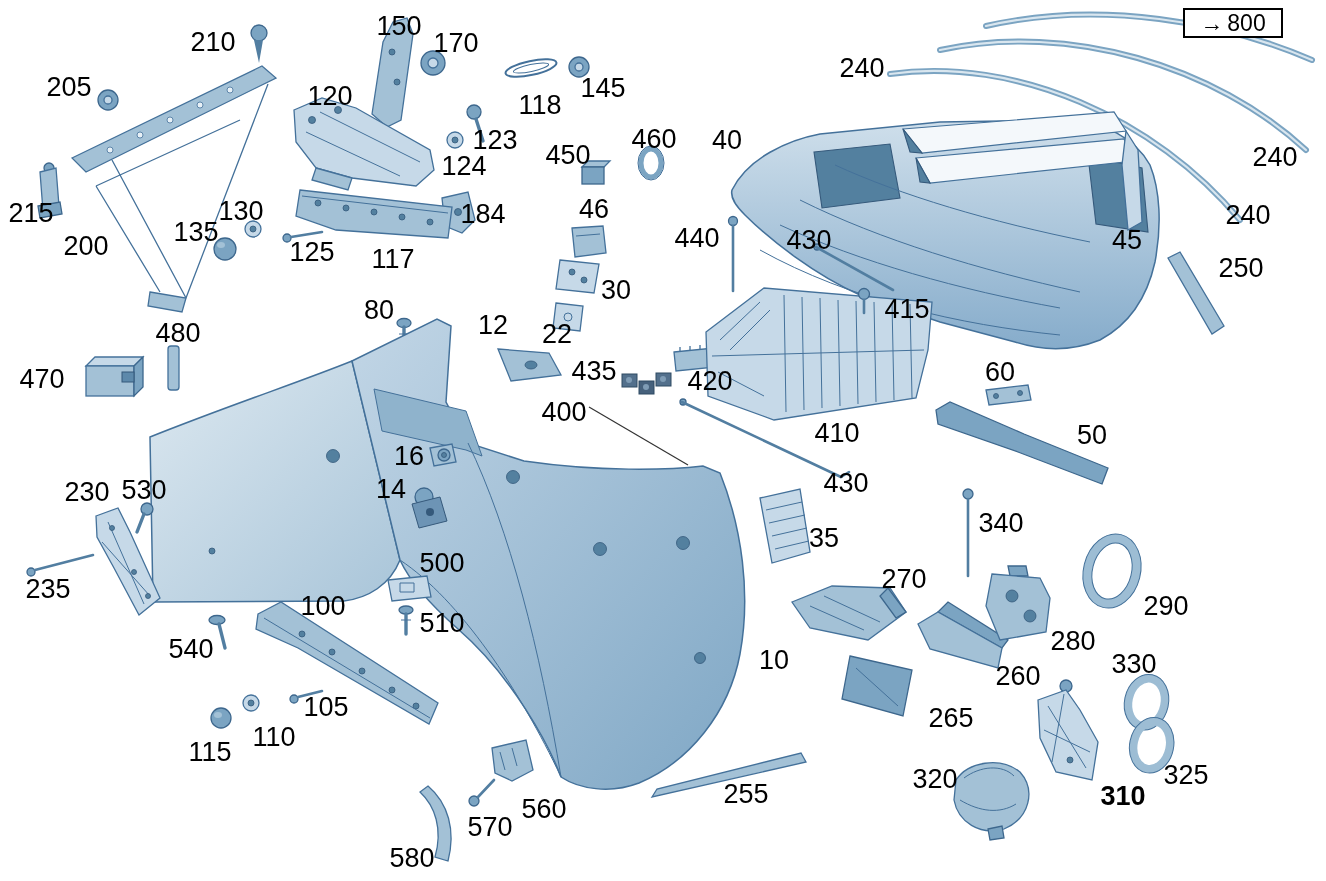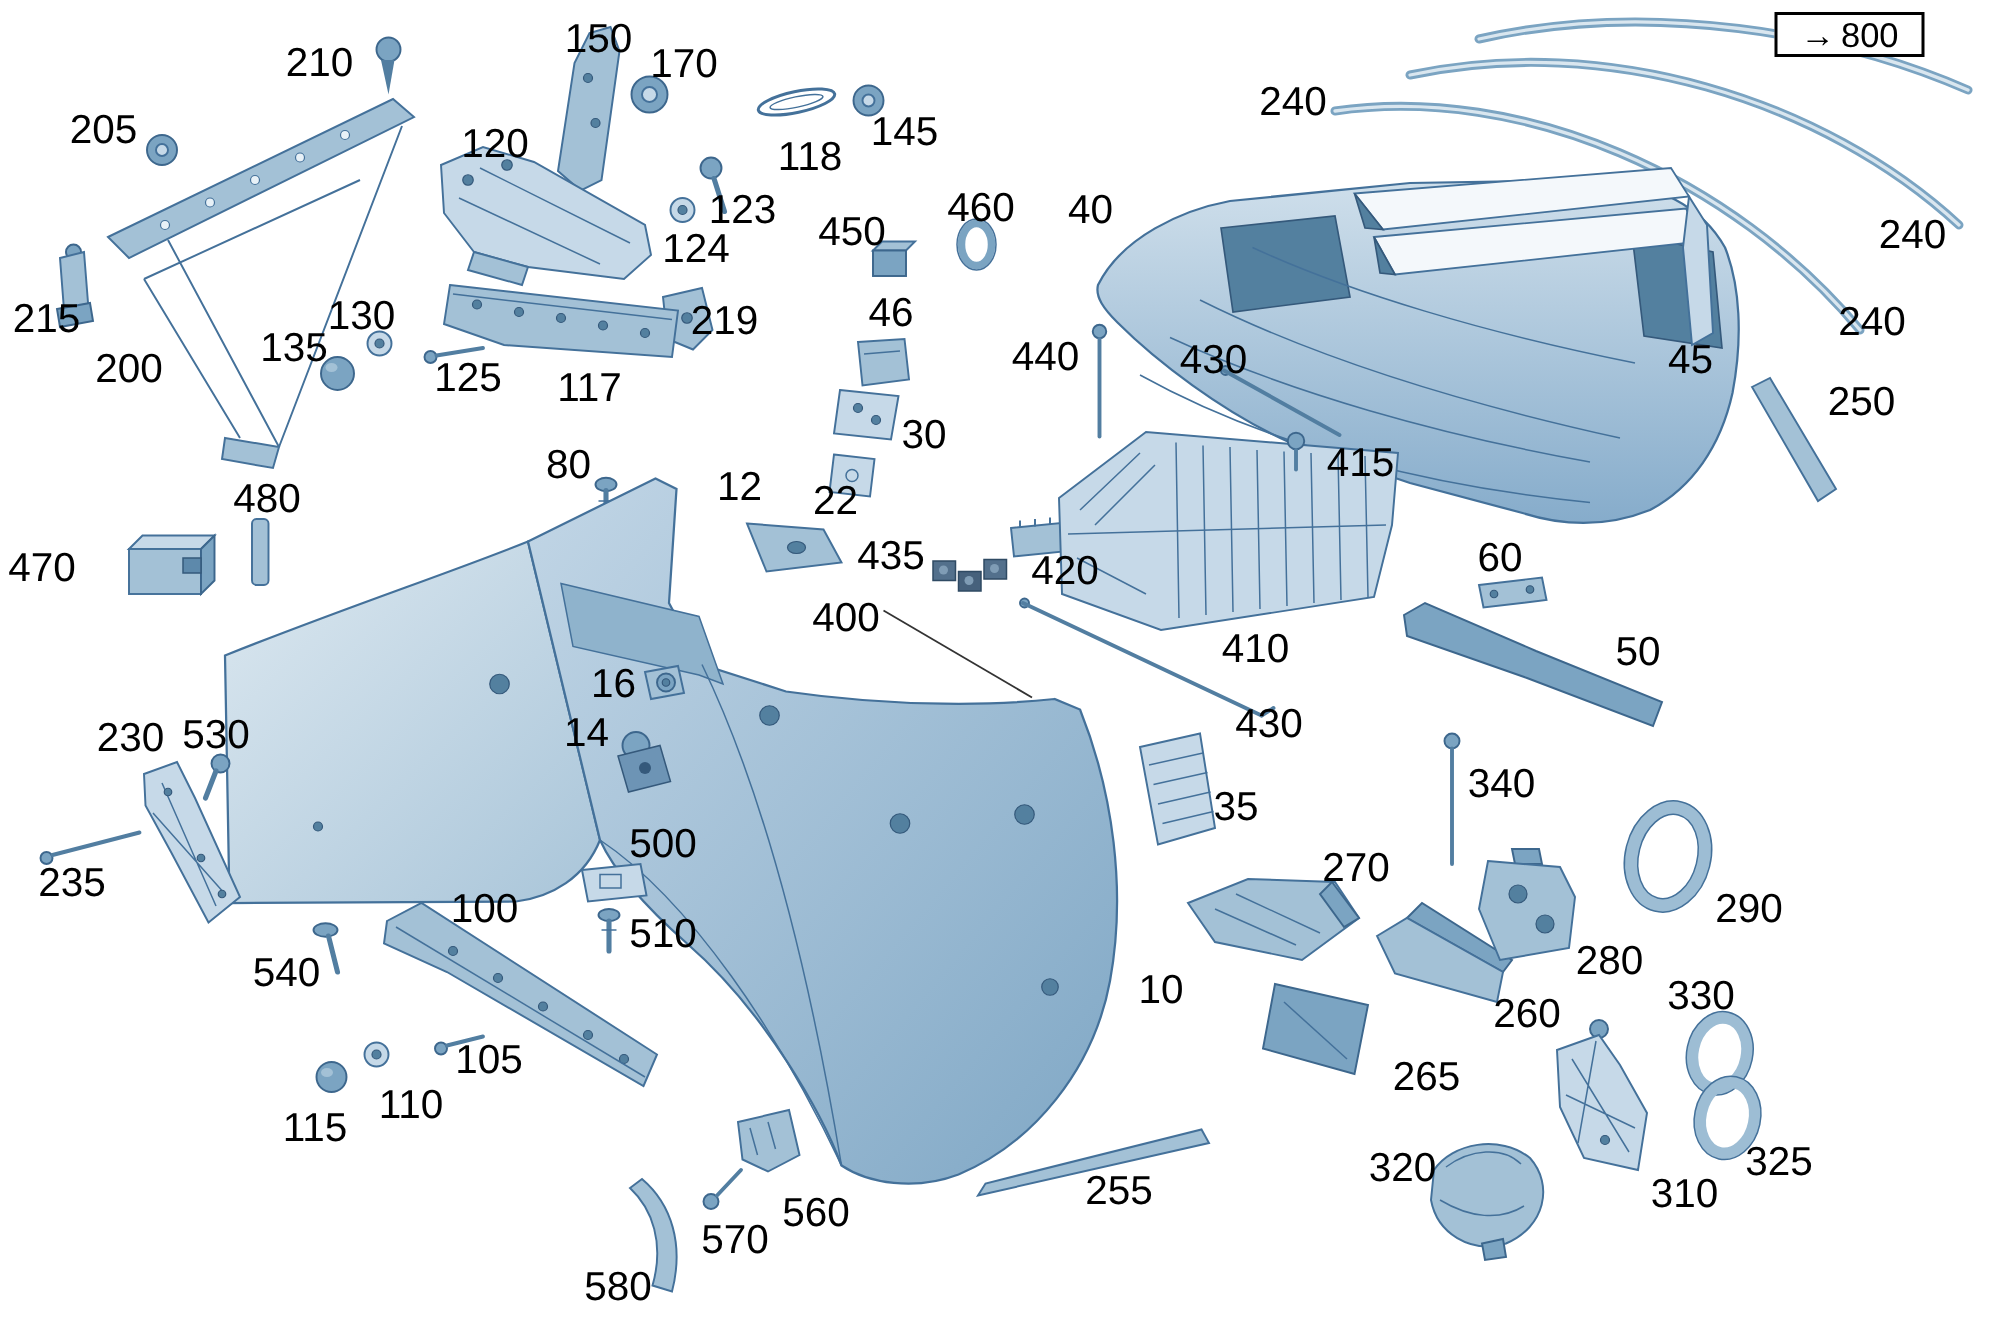--- a/index.html
+++ b/index.html
@@ -429,33 +429,33 @@
       <div class="part-label" style="left: 727px; top: 140px;">40</div>
       <div class="part-label" style="left: 862px; top: 68px;">240</div>
       <div class="part-label" style="left: 1275px; top: 157px;">240</div>
       <div class="part-label" style="left: 1248px; top: 215px;">240</div>
       <div class="part-label" style="left: 31px; top: 213px;">215</div>
       <div class="part-label" style="left: 86px; top: 246px;">200</div>
       <div class="part-label" style="left: 196px; top: 232px;">135</div>
       <div class="part-label" style="left: 241px; top: 211px;">130</div>
       <div class="part-label" style="left: 312px; top: 252px;">125</div>
       <div class="part-label" style="left: 393px; top: 259px;">117</div>
-      <div class="part-label" style="left: 483px; top: 214px;">219</div>
+      <div class="part-label" style="left: 483px; top: 214px;">184</div>
       <div class="part-label" style="left: 594px; top: 209px;">46</div>
       <div class="part-label" style="left: 697px; top: 238px;">440</div>
       <div class="part-label" style="left: 809px; top: 240px;">430</div>
       <div class="part-label" style="left: 1127px; top: 240px;">45</div>
       <div class="part-label" style="left: 1241px; top: 268px;">250</div>
       <div class="part-label" style="left: 616px; top: 290px;">30</div>
       <div class="part-label" style="left: 907px; top: 309px;">415</div>
       <div class="part-label" style="left: 379px; top: 310px;">80</div>
       <div class="part-label" style="left: 493px; top: 325px;">12</div>
       <div class="part-label" style="left: 557px; top: 334px;">22</div>
       <div class="part-label" style="left: 178px; top: 333px;">480</div>
-      <div class="part-label" style="left: 28px; top: 379px; text-align: right;">470</div>
+      <div class="part-label" style="left: 42px; top: 379px; text-align: right;">470</div>
       <div class="part-label" style="left: 594px; top: 371px;">435</div>
       <div class="part-label" style="left: 710px; top: 381px;">420</div>
       <div class="part-label" style="left: 1000px; top: 372px;">60</div>
       <div class="part-label" style="left: 564px; top: 412px;">400</div>
       <div class="part-label" style="left: 837px; top: 433px;">410</div>
       <div class="part-label" style="left: 1092px; top: 435px;">50</div>
       <div class="part-label" style="left: 409px; top: 456px;">16</div>
       <div class="part-label" style="left: 391px; top: 489px;">14</div>
       <div class="part-label" style="left: 846px; top: 483px;">430</div>
       <div class="part-label" style="left: 87px; top: 492px;">230</div>
@@ -471,21 +471,21 @@
       <div class="part-label" style="left: 191px; top: 649px;">540</div>
       <div class="part-label" style="left: 1073px; top: 641px;">280</div>
       <div class="part-label" style="left: 1105px; top: 664px; margin-left: 29px;">330</div>
       <div class="part-label" style="left: 774px; top: 660px;">10</div>
       <div class="part-label" style="left: 1018px; top: 676px;">260</div>
       <div class="part-label" style="left: 326px; top: 707px;">105</div>
       <div class="part-label" style="left: 951px; top: 718px;">265</div>
       <div class="part-label" style="left: 274px; top: 737px;">110</div>
       <div class="part-label" style="left: 210px; top: 752px;">115</div>
       <div class="part-label" style="left: 935px; top: 779px;">320</div>
-      <div class="part-label" style="left: 1123px; top: 796px;">310</div>
+      <div class="part-label" style="left: 1123px; top: 796px; font-weight: bold;">310</div>
       <div class="part-label" style="left: 1186px; top: 775px;">325</div>
       <div class="part-label" style="left: 746px; top: 794px;">255</div>
       <div class="part-label" style="left: 544px; top: 809px;">560</div>
       <div class="part-label" style="left: 490px; top: 827px;">570</div>
       <div class="part-label" style="left: 412px; top: 858px;">580</div>
     </div>
 
   <div class="ref-box">
     <span class="arr">→</span>
     <span>800</span>

